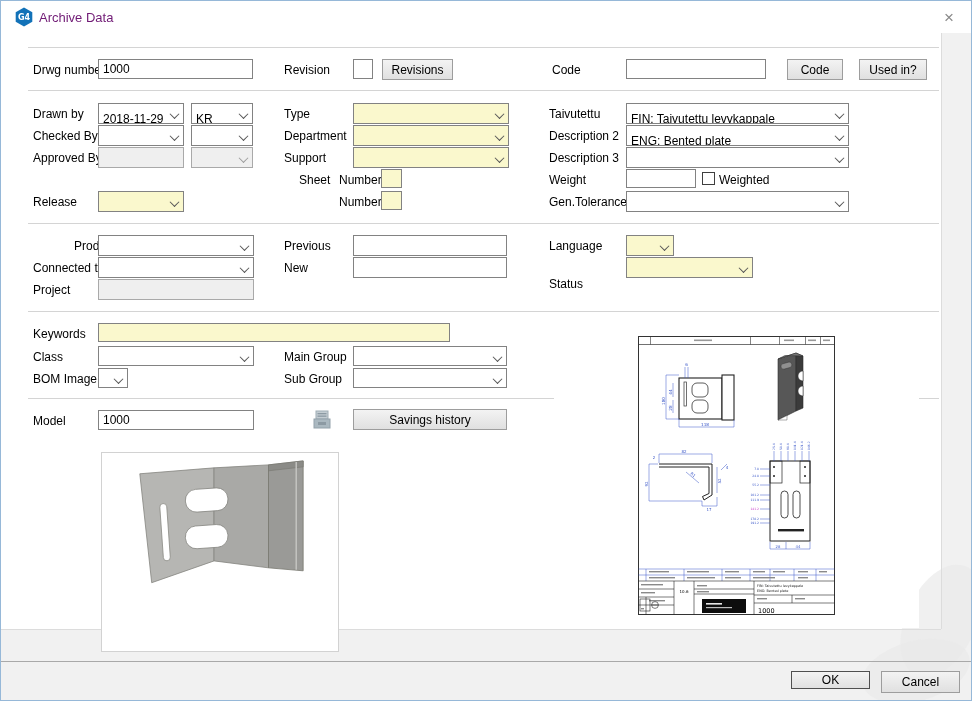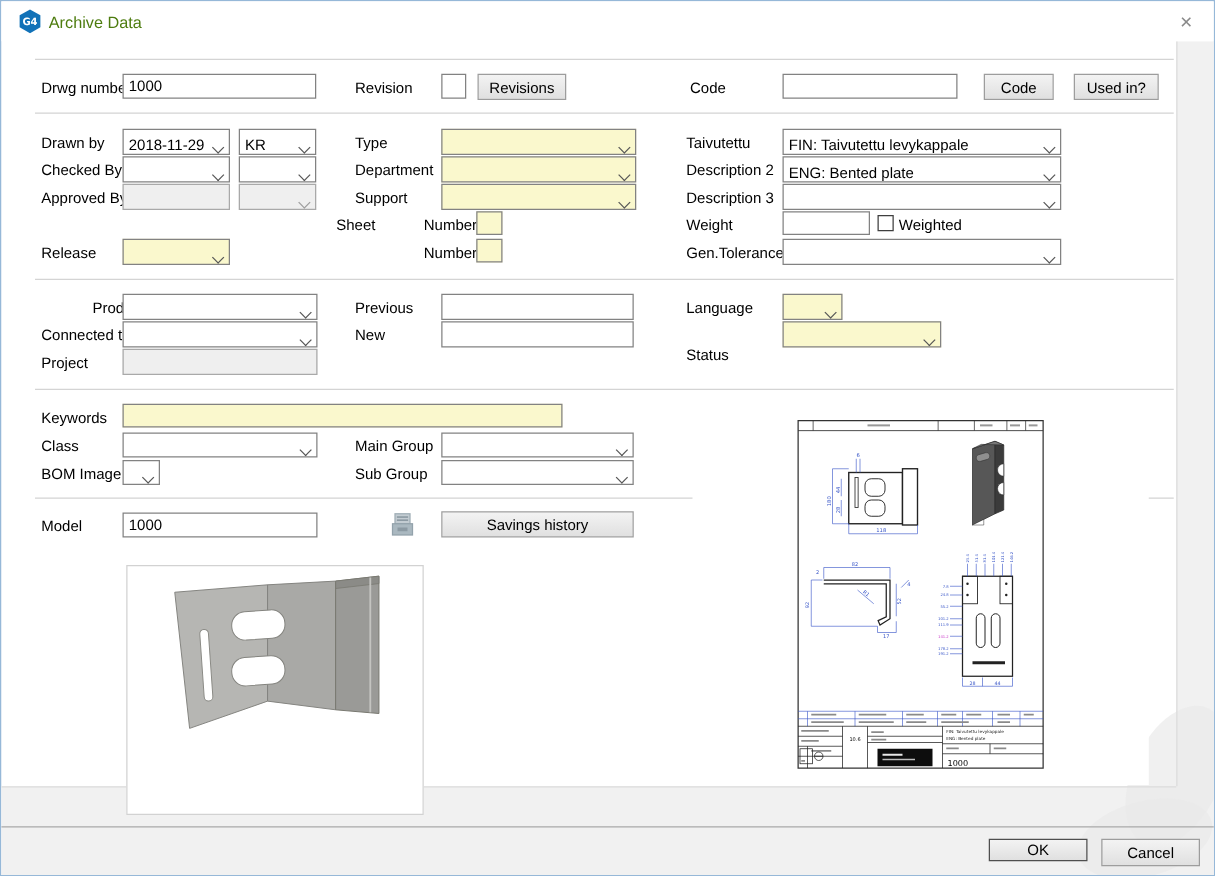--- a/index.html
+++ b/index.html
@@ -1,32 +1,32 @@
 <!DOCTYPE html>
 <html><head>
 <meta charset="utf-8">
 <style>
   html,body{margin:0;padding:0;background:#fff;}
   #win{position:relative;width:972px;height:701px;background:#fff;border:1px solid #96b8d8;
        box-sizing:border-box;font-family:"Liberation Sans",sans-serif;overflow:hidden;}
   .titlebar{position:absolute;left:0;top:0;width:100%;height:32px;background:#fff;}
-  .title-text{position:absolute;left:38px;top:9px;font-size:13px;color:#4d7c0f;}
+  .title-text{position:absolute;left:38px;top:9px;font-size:13px;color:#701a75;}
   .close{position:absolute;right:12px;top:7px;width:20px;height:20px;color:#8a8a8a;
          font-size:17px;line-height:20px;text-align:center;cursor:default;}
   .band{position:absolute;background:#f1f1f1;}
   .blob{position:absolute;background:#e9e9e9;border-radius:50%;opacity:.7;}
   .vline{position:absolute;background:#dcdcdc;}
   .sep{position:absolute;left:27px;width:911px;height:1px;background:#d4d4d4;}
   .lbl{position:absolute;font-size:12px;line-height:14px;color:#000;white-space:nowrap;}
   .inp{position:absolute;box-sizing:border-box;background:#fff;border:1px solid #828282;
        font-size:12px;line-height:16px;padding:1px 4px;color:#000;white-space:nowrap;overflow:hidden;}
   .yel{background:#faf8cd !important;}
   .dis{background:#efefef !important;border-color:#a9a9a9 !important;}
   .combo{position:absolute;box-sizing:border-box;background:#fff;border:1px solid #828282;
-         display:flex;align-items:flex-end;justify-content:space-between;padding:0 5px 0 4px;
+         display:flex;align-items:flex-start;justify-content:space-between;padding:8px 5px 0 4px;
          font-size:12px;color:#000;cursor:default;overflow:hidden;}
   .combo span.val{white-space:nowrap;overflow:hidden;}
   .chev{width:6px;height:6px;border-right:1.5px solid #555;border-bottom:1.5px solid #555;
         transform:rotate(45deg) translate(-1px,-1px);flex:none;margin-left:4px;}
   .dis .chev{border-color:#9d9d9d;}
   .btn{position:absolute;box-sizing:border-box;background:linear-gradient(#f3f3f3,#e0e0e0);
        border:1px solid #9d9d9d;font-size:12px;color:#000;display:flex;align-items:center;
        justify-content:center;cursor:default;}
   .btn.default{border-color:#4f4f4f;}
   .cb{position:absolute;width:13px;height:13px;background:#fff;border:1px solid #3f3f3f;box-sizing:border-box;}
@@ -109,21 +109,21 @@
   <div class="lbl" style="left:283px;top:128px;">Department</div>
   <div class="combo yel" style="left:352px;top:124px;width:156px;height:21px;">
     <span class="val"></span>
       <span class="chev"></span>
   </div>
   <div class="lbl" style="left:283px;top:150px;">Support</div>
   <div class="combo yel" style="left:352px;top:146px;width:156px;height:21px;">
     <span class="val"></span>
       <span class="chev"></span>
   </div>
-  <div class="lbl" style="left:268px;top:172px;">Sheet</div>
+  <div class="lbl" style="left:298px;top:172px;">Sheet</div>
   <div class="lbl" style="left:338px;top:172px;">Number</div>
   <div class="inp yel" style="left:380px;top:168px;width:21px;height:19px;"></div>
   <div class="lbl" style="left:338px;top:194px;">Number</div>
   <div class="inp yel" style="left:380px;top:190px;width:21px;height:19px;"></div>
 
   <div class="lbl" style="left:548px;top:106px;">Taivutettu</div>
   <div class="combo" style="left:625px;top:102px;width:223px;height:21px;">
     <span class="val">FIN: Taivutettu levykappale</span>
       <span class="chev"></span>
   </div>

